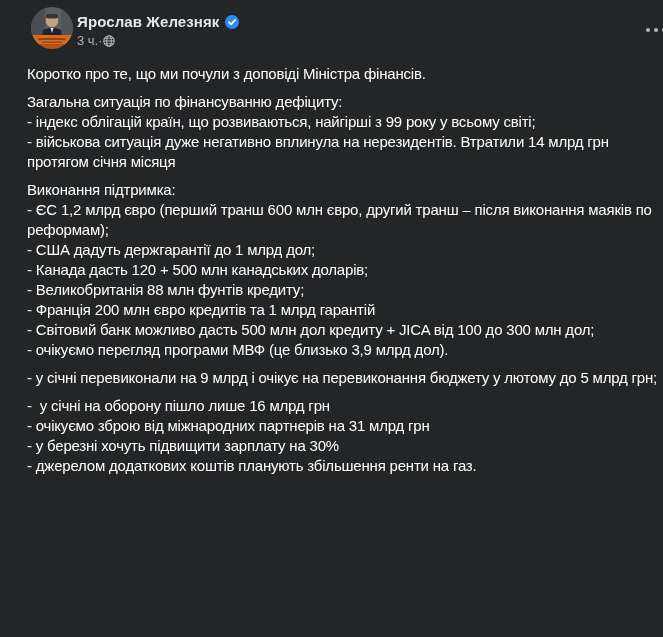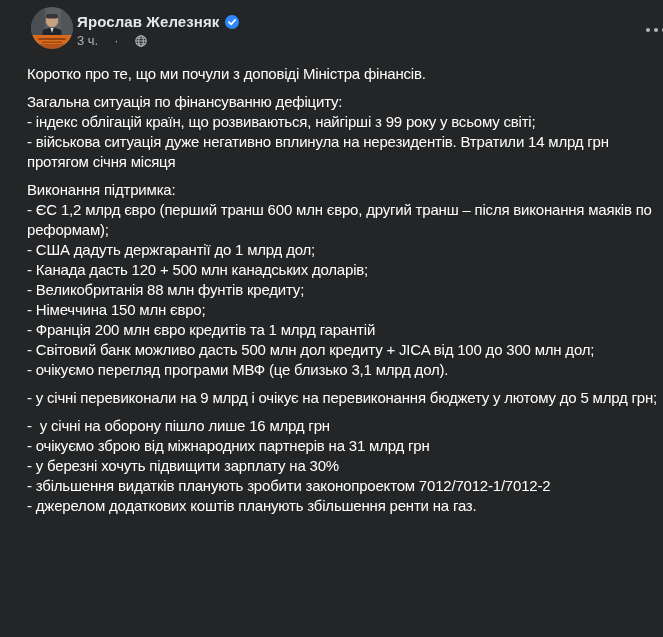--- a/index.html
+++ b/index.html
@@ -49,21 +49,21 @@
     font-size: 15px;
     font-weight: bold;
     color: #e4e6eb;
     letter-spacing: 0.1px;
     cursor: pointer;
   }
   .verified { display: block; }
   .meta-row {
     display: flex;
     align-items: center;
-    gap: 16px;
+    gap: 0;
     margin-top: 3px;
     font-size: 13px;
     color: #b0b3b8;
     line-height: 14px;
   }
   .meta-row .timestamp { cursor: pointer; }
   .more-btn {
     position: absolute;
     right: 8px;
     top: 14px;
@@ -160,30 +160,28 @@
         <div class="post-line">Загальна ситуація по фінансуванню дефіциту:</div>
         <div class="post-line">- індекс облігацій країн, що розвиваються, найгірші з 99 року у всьому світі;</div>
         <div class="post-line">- військова ситуація дуже негативно вплинула на нерезидентів. Втратили 14 млрд грн протягом січня місяця</div>
       </div>
       <div class="post-paragraph">
         <div class="post-line">Виконання підтримка:</div>
         <div class="post-line">- ЄС 1,2 млрд євро (перший транш 600 млн євро, другий транш – після виконання маяків по реформам);</div>
         <div class="post-line">- США дадуть держгарантії до 1 млрд дол;</div>
         <div class="post-line">- Канада дасть 120 + 500 млн канадських доларів;</div>
         <div class="post-line">- Великобританія 88 млн фунтів кредиту;</div>
-        <div class="post-line">- Німеччина 150 млн євро;</div>
         <div class="post-line">- Франція 200 млн євро кредитів та 1 млрд гарантій</div>
         <div class="post-line">- Світовий банк можливо дасть 500 млн дол кредиту + JICA від 100 до 300 млн дол;</div>
-        <div class="post-line">- очікуємо перегляд програми МВФ (це близько 3,1 млрд дол).</div>
+        <div class="post-line">- очікуємо перегляд програми МВФ (це близько 3,9 млрд дол).</div>
       </div>
       <div class="post-paragraph">
         <div class="post-line">- у січні перевиконали на 9 млрд і очікує на перевиконання бюджету у лютому до 5 млрд грн;</div>
       </div>
       <div class="post-paragraph">
         <div class="post-line">-  у січні на оборону пішло лише 16 млрд грн</div>
         <div class="post-line">- очікуємо зброю від міжнародних партнерів на 31 млрд грн</div>
         <div class="post-line">- у березні хочуть підвищити зарплату на 30%</div>
-        <div class="post-line">- збільшення видатків планують зробити законопроектом 7012/7012-1/7012-2</div>
         <div class="post-line">- джерелом додаткових коштів планують збільшення ренти на газ.</div>
       </div>
     </div>
 
 </div>
 
 </body></html>

